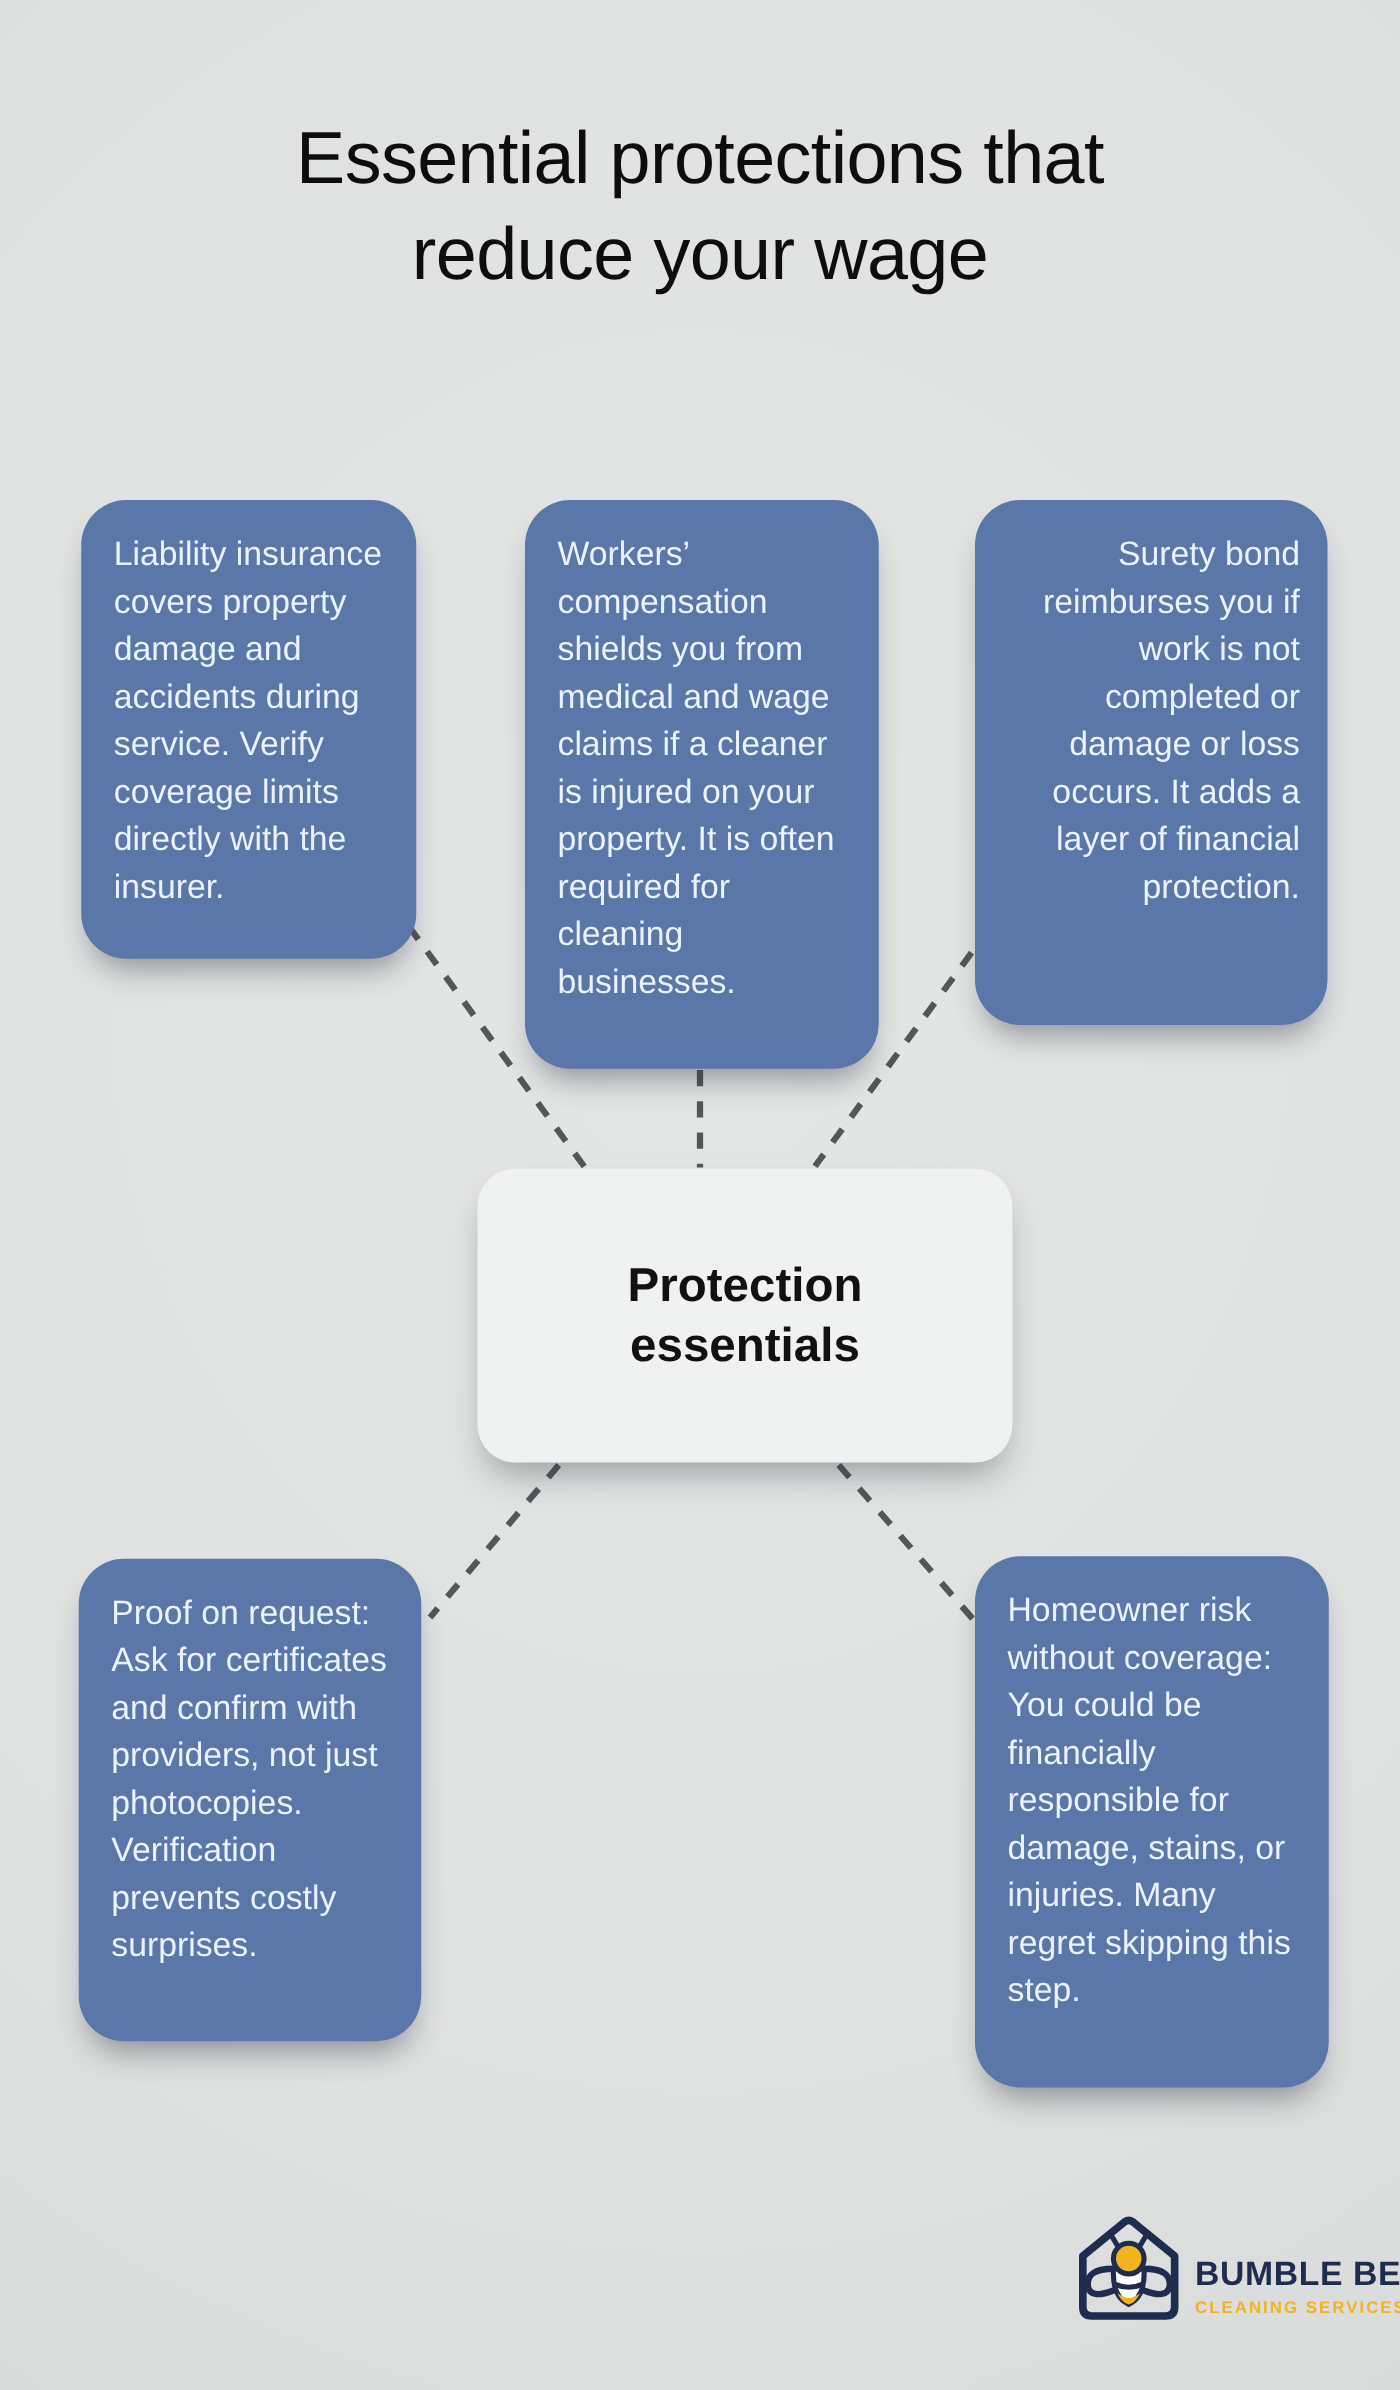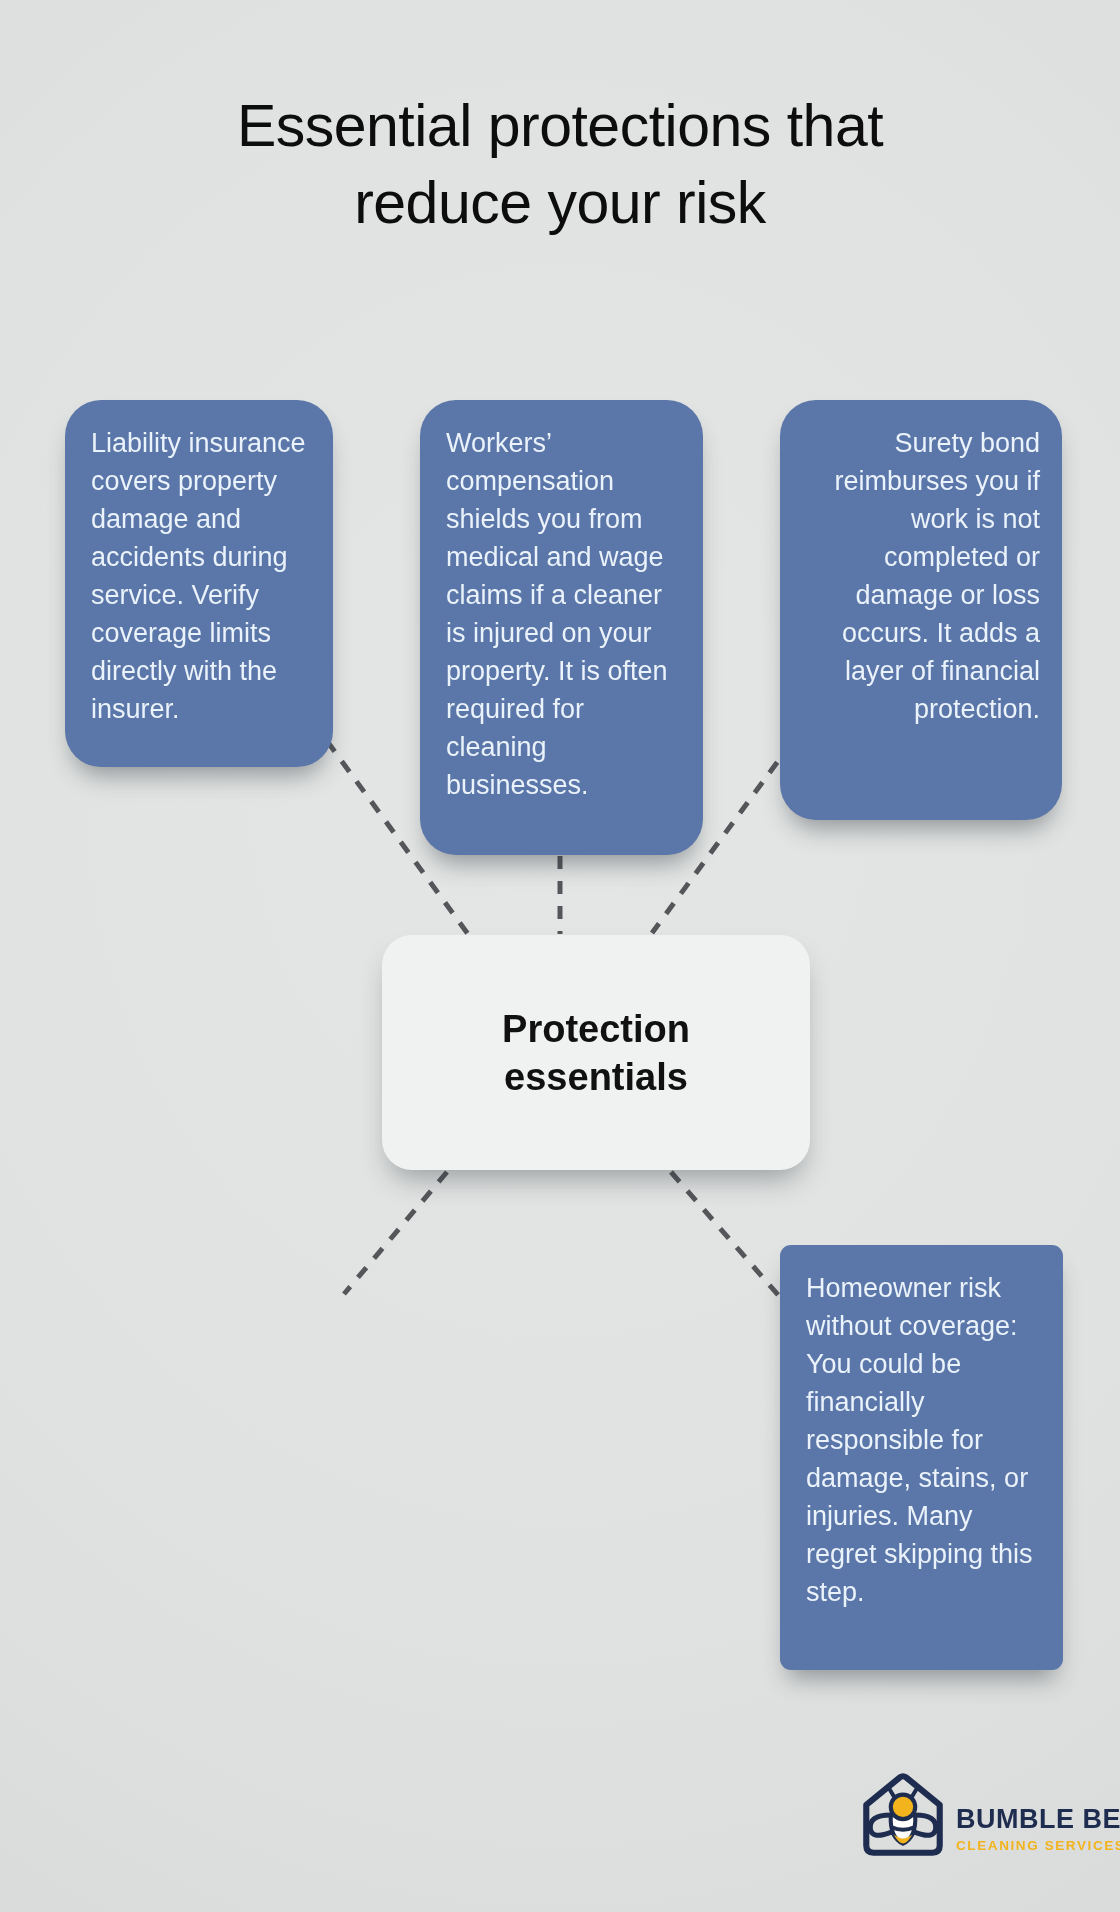--- a/index.html
+++ b/index.html
@@ -57,21 +57,21 @@
     border-radius: 36px;
     padding: 24px 22px 14px 26px;
     font-size: 27px;
     line-height: 38px;
     box-shadow: 0 16px 24px -8px rgba(45, 50, 60, 0.45);
   }
   .node-1 { left: 65px;  top: 400px;  width: 268px; height: 367px; }
   .node-2 { left: 420px; top: 400px;  width: 283px; height: 455px; }
   .node-3 { left: 780px; top: 400px;  width: 282px; height: 420px; text-align: right; }
   .node-4 { left: 63px;  top: 1247px; width: 274px; height: 386px; }
-  .node-5 { left: 780px; top: 1245px; width: 283px; height: 425px; border-radius: 11px; }
+  .node-5 { left: 780px; top: 1245px; width: 283px; height: 425px; }
 
   .center-node {
     position: absolute;
     left: 382px;
     top: 935px;
     width: 428px;
     height: 235px;
     background: var(--center-fill);
     border-radius: 30px;
     display: flex;
@@ -111,21 +111,21 @@
     letter-spacing: 1.6px;
     margin-top: 3px;
     white-space: nowrap;
   }
 </style>
 </head>
 <body>
 
 <div class="canvas">
 
-  <h1 class="title"><span>Essential protections that</span><br><span>reduce your risk</span></h1>
+  <h1 class="title"><span>Essential protections that</span><br><span>reduce your wage</span></h1>
 
   <svg class="connectors" viewBox="0 0 1120 1912" aria-hidden="true">
     <line x1="327" y1="741" x2="468" y2="934"></line>
     <line x1="560" y1="856" x2="560" y2="934"></line>
     <line x1="792" y1="742" x2="652" y2="933"></line>
     <line x1="447" y1="1172" x2="344" y2="1294"></line>
     <line x1="671" y1="1172" x2="779" y2="1296"></line>
   </svg>
 
   <div class="node node-1">
@@ -137,20 +137,23 @@
   </div>
 
   <div class="node node-3">
     <p>Surety bond reimburses you if work is not completed or damage or loss occurs. It adds a layer of financial protection.</p>
   </div>
 
   <div class="center-node">
     <p>Protection essentials</p>
   </div>
 
+  <div class="node node-4">
+    <p>Proof on request: Ask for certificates and confirm with providers, not just photocopies. Verification prevents costly surprises.</p>
+  </div>
 
   <div class="node node-5">
     <p>Homeowner risk without coverage: You could be financially responsible for damage, stains, or injuries. Many regret skipping this step.</p>
   </div>
 
   <div class="logo">
     <svg class="logo-icon" viewBox="0 0 100 90" fill="none">
 
       <path d="M 14 36 L 47 9 Q 50 7 53 9 L 86 36 L 86 76 Q 86 83 79 83 L 21 83 Q 14 83 14 76 Z" stroke="#1e2c4f" stroke-width="6" stroke-linejoin="round" fill="none"></path>
 

